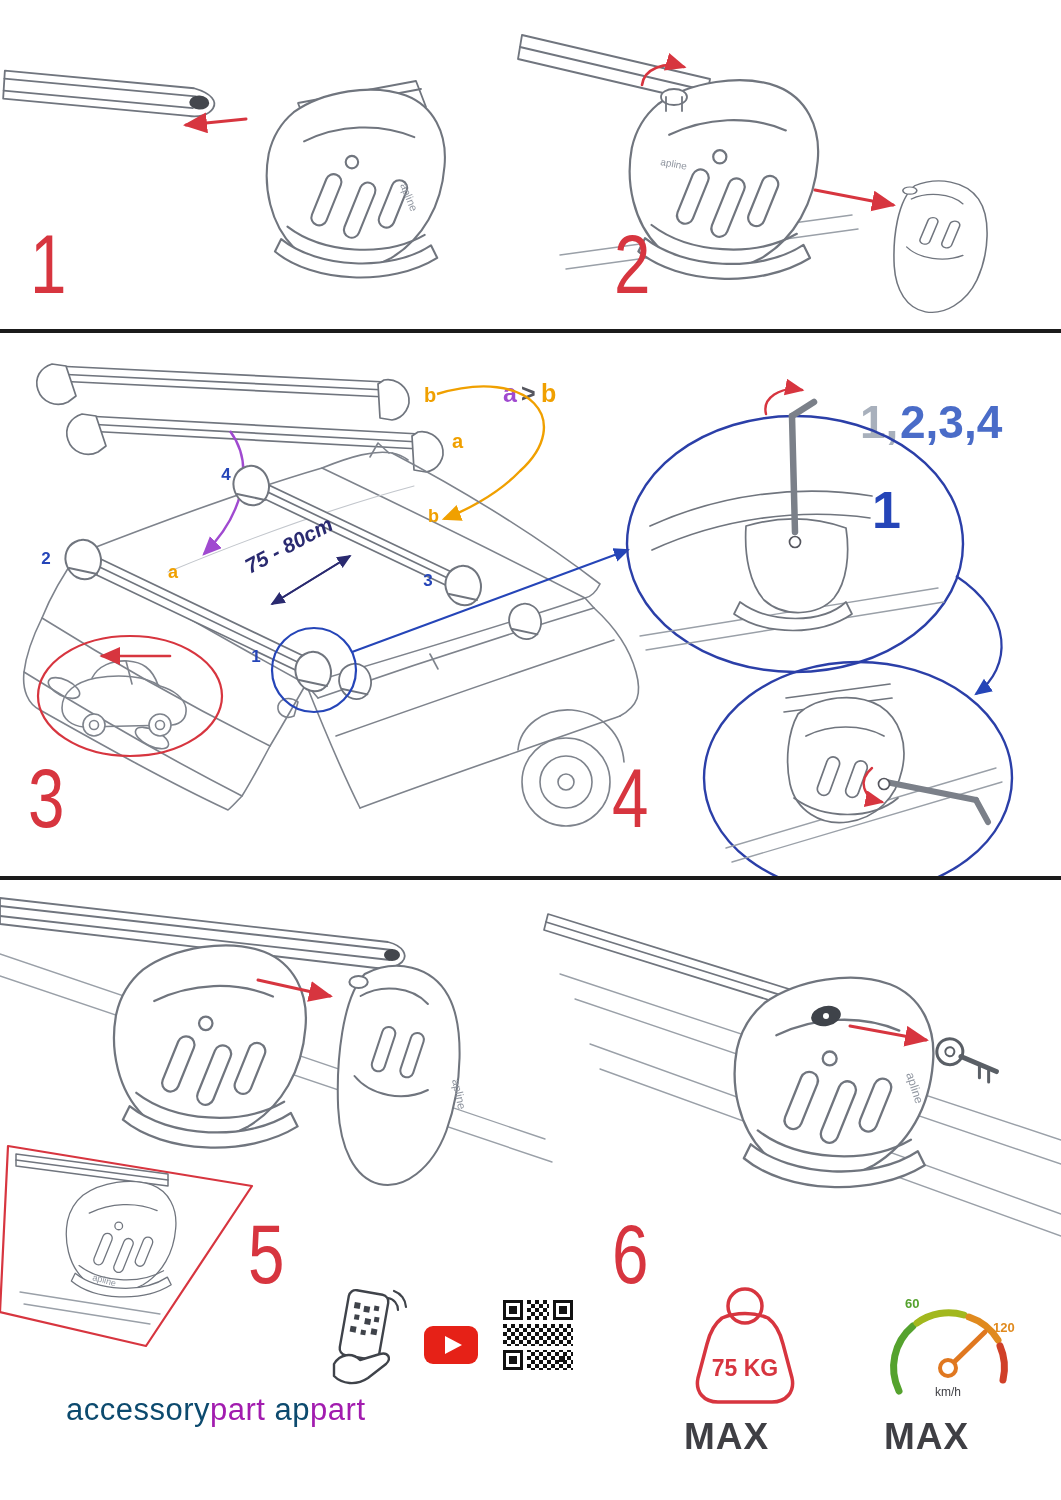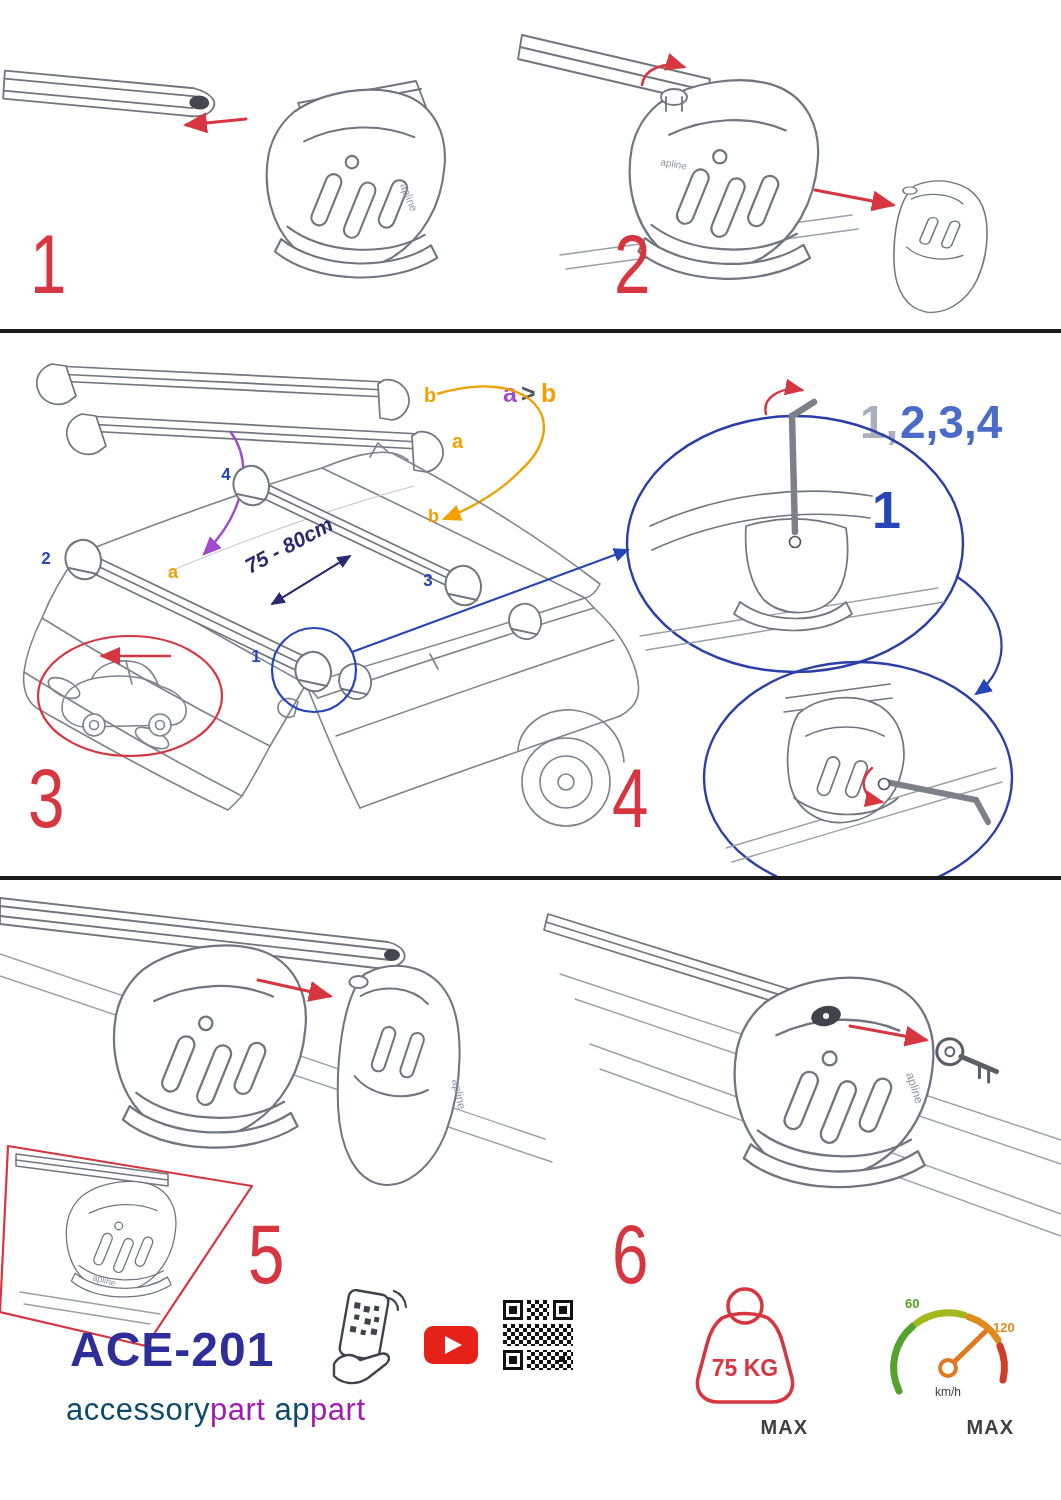--- a/index.html
+++ b/index.html
@@ -14,22 +14,22 @@
   }
   .divider { position:absolute; left:0; width:1061px; height:4px; background:#1b1b1b; }
   .model {
     position:absolute; left:70px; top:1322px; font-size:48px; font-weight:bold;
     color:#2e2e9a; letter-spacing:1px;
   }
   .brandline { position:absolute; left:66px; top:1392px; font-size:31px; letter-spacing:.5px; }
   .brandline .g { color:#0c4a6e; }
   .brandline .r { color:#a21caf; }
   .max-label {
-    position:absolute; font-size:20px; font-weight:bold; color:#3f3f44;
-    text-align:right; letter-spacing:1px;
+    position:absolute; font-size:37px; font-weight:bold; color:#3f3f44;
+    text-align:left; letter-spacing:1px;
   }
   svg text { font-family:"Liberation Sans", sans-serif; }
 </style>
 </head>
 <body>
 
 <div class="page">
 
   <svg class="abs" style="left:0;top:15px;" width="1061" height="300" viewBox="0 0 1061 300">
     <defs>
@@ -312,21 +312,20 @@
         <path d="M20,10 L58,16" stroke-width="5"></path>
         <path d="M40,14 L43,26" stroke-width="3"></path>
         <path d="M50,16 L53,28" stroke-width="3"></path>
       </g>
     </g>
   </svg>
 
   <div class="step-num" style="left:248px;top:1212px;">5</div>
   <div class="step-num" style="left:612px;top:1212px;">6</div>
 
-  <div class="model">ACE-201</div>
 
   <div class="brandline"><span class="g">accessory</span><span class="r">part</span><span> </span><span class="g">ap</span><span class="r">part</span></div>
 
   <svg class="abs" style="left:322px;top:1288px;" width="90" height="104" viewBox="0 0 90 104">
     <g stroke="#3f434a" stroke-width="2.4" fill="none" stroke-linecap="round" stroke-linejoin="round">
       <rect x="22" y="4" width="40" height="66" rx="7" transform="rotate(10 42 37)" fill="#ffffff"></rect>
       <g fill="#3f434a" stroke="none" transform="rotate(10 42 37)">
         <rect x="29" y="16" width="6" height="6"></rect>
           <rect x="39" y="18" width="6" height="6"></rect>
         <rect x="49" y="16" width="5" height="5"></rect>

